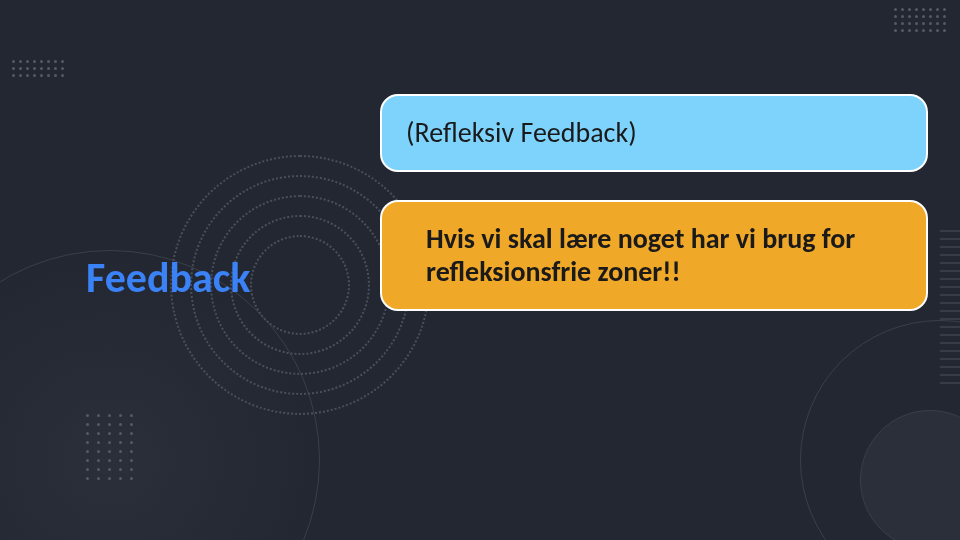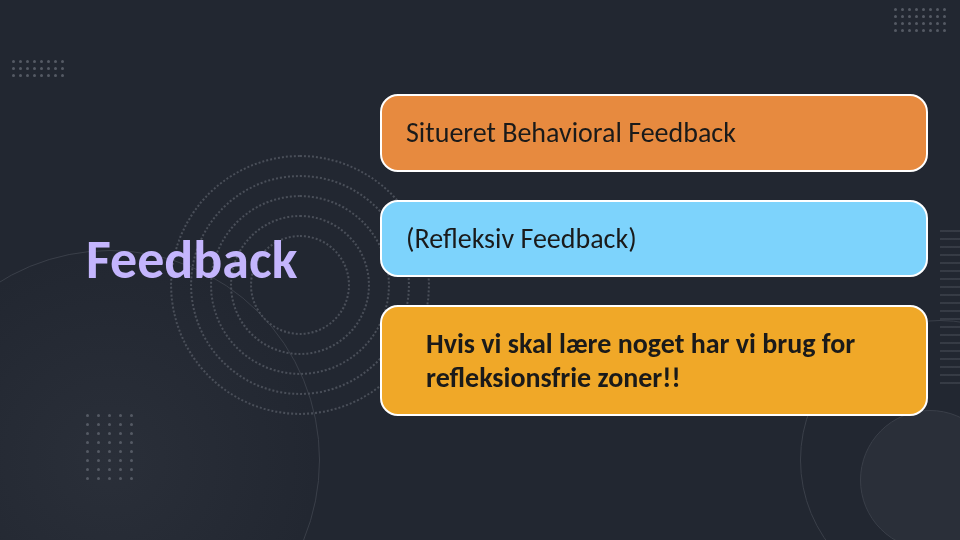--- a/index.html
+++ b/index.html
@@ -80,23 +80,23 @@
       to bottom, #555a64 0 2px, transparent 2px 8px
     );
     opacity: .4;
   }
 
   
 
   .heading {
     position: absolute;
     left: 86px;
-    top: 227px;
-    color: #c4b5fd;
-    font-size: 54px;
+    top: 252px;
+    color: #3b82f6;
+    font-size: 42px;
     font-weight: 600;
   }
 
   .cards {
     position: absolute;
     left: 380px;
     top: 94px;
     width: 548px;
     display: flex;
     flex-direction: column;
@@ -229,16 +229,15 @@
     <span></span>
     <span></span>
     <span></span>
     <span></span>
   </div>
 <div class="stripes-r"></div>
 
 <div class="heading">Feedback</div>
 
 <div class="cards">
-  <div class="card orange">Situeret Behavioral Feedback</div>
   <div class="card gray">(Refleksiv Feedback)</div>
   <div class="card gold">Hvis vi skal lære noget har vi brug for refleksionsfrie zoner!!</div>
 </div>
 
 </body></html>

